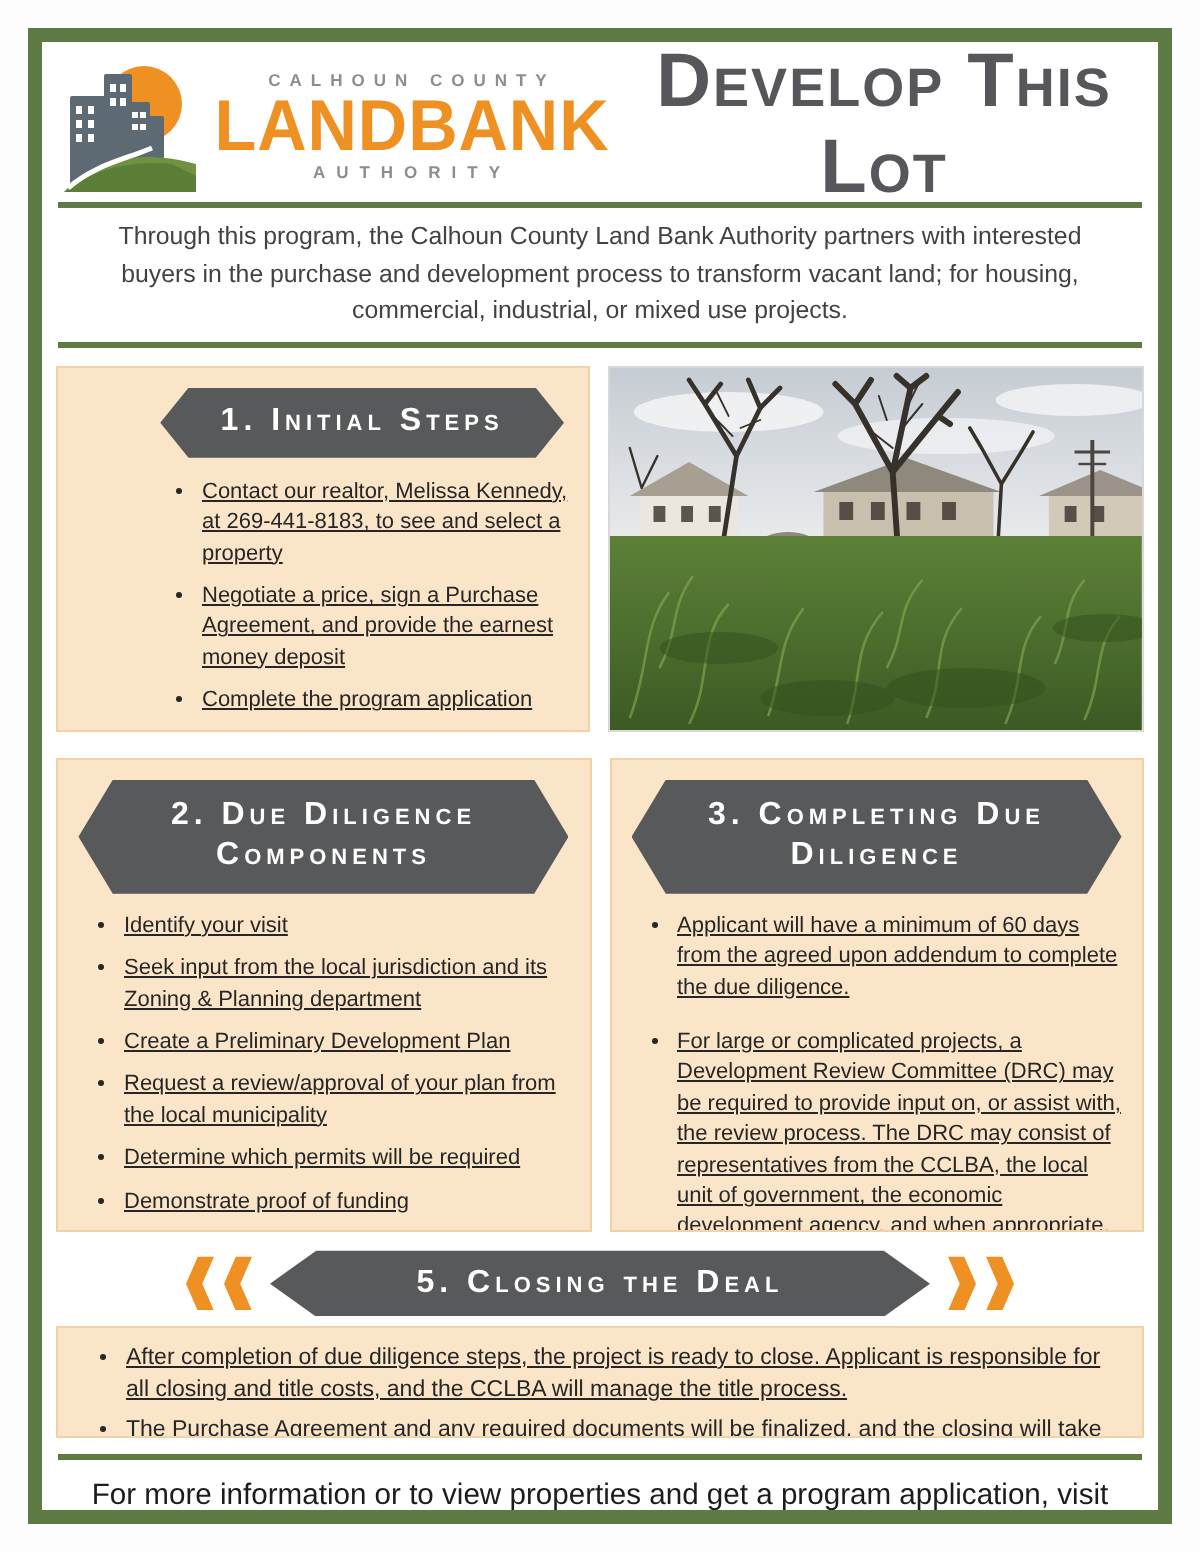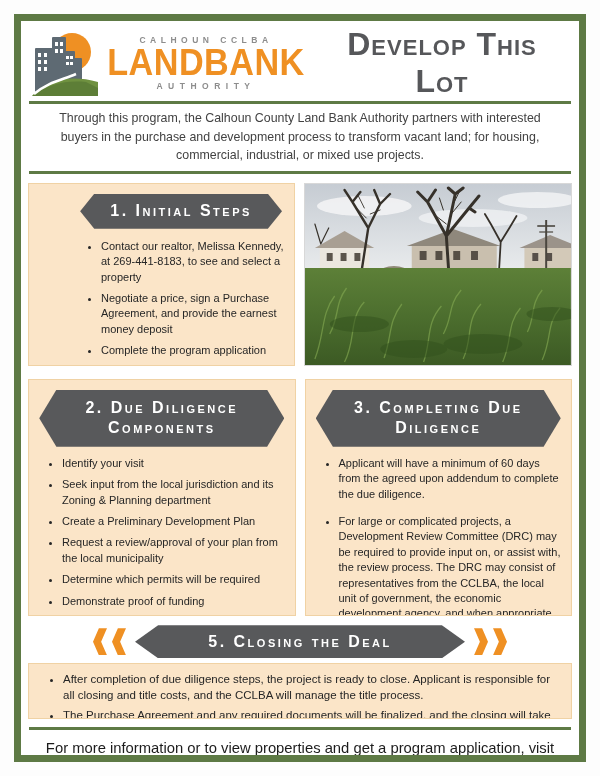--- a/index.html
+++ b/index.html
@@ -11,21 +11,21 @@
   }
   
   .header { display:flex; align-items:center; height:76px; padding:0 4px; }
   .brand { display:flex; align-items:center; gap:4px; }
   .brand-text { display:flex; flex-direction:column; align-items:center; }
   .brand-top { font-size:8.5px; letter-spacing:4.5px; color:#8d8d8d; font-weight:700; }
   .brand-name { font-size:36px; font-weight:800; color:#ef9023; letter-spacing:0.5px; transform:scaleX(.95); line-height:1.02; }
   .brand-bottom { font-size:8.5px; letter-spacing:5.5px; color:#8d8d8d; font-weight:700; }
   .page-title {
     flex:1; text-align:center; font-variant:small-caps; font-weight:700;
-    font-size:32px; color:#56575a; letter-spacing:1px; padding-left:6px;
+    font-size:38px; color:#56575a; letter-spacing:1px; padding-left:6px;
   }
   .rule { height:3px; background:#5e7a45; margin:0 1px; }
   
   .intro {
     text-align:center; font-size:12.4px; line-height:1.5; color:#424242;
     padding:5px 12px 6px 12px; font-weight:500;
   }
   
   .row { display:flex; gap:9px; margin-top:9px; }
   .panel {
@@ -41,21 +41,21 @@
   .banner {
     background:#58595b; color:#fff; font-variant:small-caps; font-weight:700;
     letter-spacing:2.5px; text-align:center; display:flex; align-items:center; justify-content:center;
     clip-path:polygon(0 50%, 7% 0, 93% 0, 100% 50%, 93% 100%, 7% 100%);
     line-height:1.25;
   }
   .banner-1 { width:97%; margin:2px auto 10px auto; height:35px; font-size:16px; }
   .banner-2 { width:99%; margin:2px auto 9px auto; height:57px; font-size:16px; padding:0 30px; }
   
   ul.bullets { list-style:disc; padding-left:24px; }
-  ul.bullets li { font-size:11px; line-height:1.4; color:#262626; margin-bottom:6px; font-weight:500; }
+  ul.bullets li { font-size:11px; line-height:1.4; color:#262626; margin-bottom:6px; font-weight:500;text-decoration:underline; }
   .panel-3 ul.bullets li { margin-bottom:12px; }
   
   .banner4-row { display:flex; align-items:center; justify-content:center; gap:9px; margin-top:9px; height:34px; }
   .chev { width:14px; height:27px; background:#ef9023; }
   .chev-l { clip-path:polygon(100% 0, 42% 0, 0 50%, 42% 100%, 100% 100%, 58% 50%); }
   .chev-r { clip-path:polygon(0 0, 58% 0, 100% 50%, 58% 100%, 0 100%, 42% 50%); }
   .chev-group { display:flex; gap:5px; }
   .banner-4 { width:330px; height:33px; font-size:16px; }
   .panel-4 { margin-top:4px; height:56px; padding:7px 10px; }
   .panel-4 ul.bullets li { font-size:11.5px; margin-bottom:4px; }
@@ -95,21 +95,21 @@
                 <rect x="38" y="30" width="3" height="3"></rect>
               <rect x="34" y="36" width="3" height="3"></rect>
                 <rect x="38" y="36" width="3" height="3"></rect>
             </g>
             <path d="M0,70 C14,54 38,48 66,56 L66,70 Z" fill="#6f9140"></path>
             <path d="M0,70 C16,58 34,54 54,56 L66,62 L66,70 Z" fill="#4e7030" opacity="0.55"></path>
             <path d="M2,68 C16,56 30,54 44,48" stroke="#ffffff" stroke-width="2.5" fill="none"></path>
           </svg>
         </span>
         <div class="brand-text">
-          <span class="brand-top">CALHOUN CCLBA</span>
+          <span class="brand-top">CALHOUN COUNTY</span>
           <span class="brand-name">LANDBANK</span>
           <span class="brand-bottom">AUTHORITY</span>
         </div>
       </div>
       <div class="page-title">Develop This Lot</div>
     </div>
 
     <div class="rule"></div>
 
     <p class="intro">Through this program, the Calhoun County Land Bank Authority partners with interested buyers in the purchase and development process to transform vacant land; for housing, commercial, industrial, or mixed use projects.</p>

